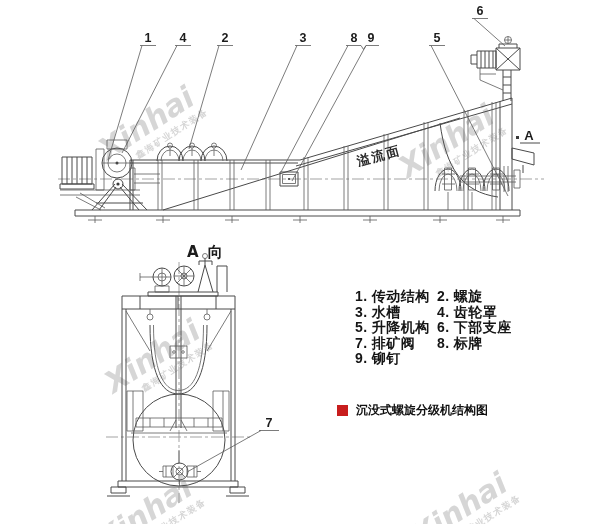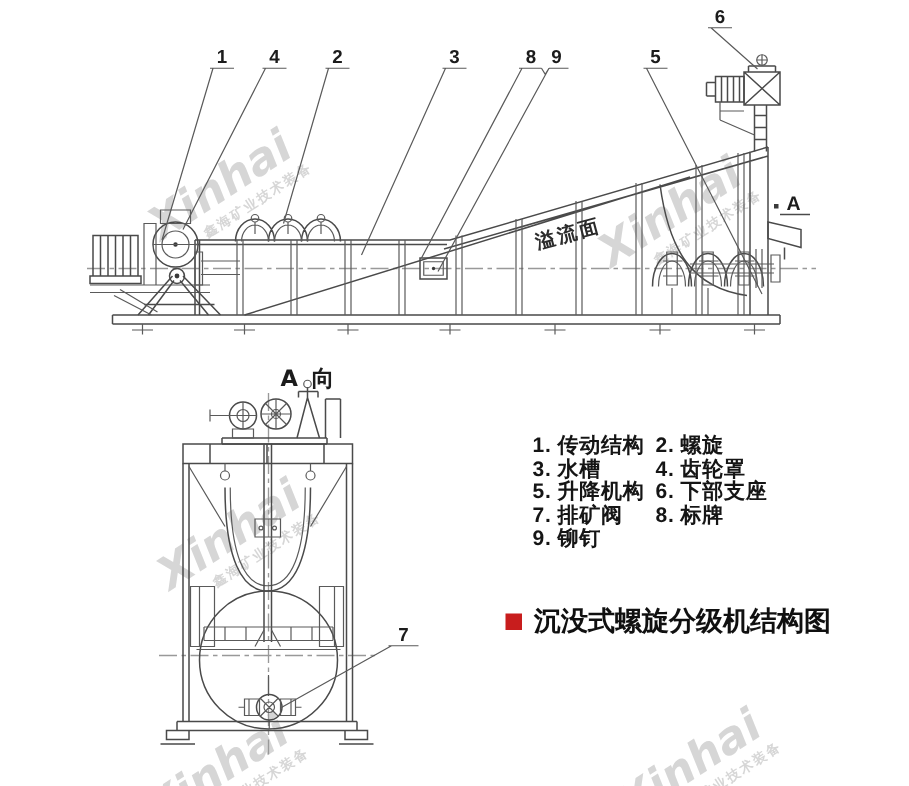--- a/index.html
+++ b/index.html
@@ -14,21 +14,21 @@
   .drawlabel{font:700 13px "Liberation Sans",sans-serif;fill:#1c1c1c;}
   .cnlabel{font:700 13px "DejaVu Sans",sans-serif;fill:#2b2b2b;letter-spacing:2px;}
   .viewlabel{font:700 15px "DejaVu Sans",sans-serif;fill:#1c1c1c;letter-spacing:2px;}
   .wm-brand{font:italic 700 30px "DejaVu Sans",sans-serif;fill:#8f8f8f;opacity:0.36;}
   .wm-sub{font:700 9px "DejaVu Sans",sans-serif;fill:#8f8f8f;opacity:0.36;letter-spacing:1.5px;}
   .legend{position:absolute;left:355px;top:289px;display:grid;grid-template-columns:82px auto;
           font-size:14px;font-weight:600;color:#151515;line-height:15.6px;letter-spacing:0.5px;}
   .legend-item{display:flex;white-space:nowrap;}
   .legend-item .num{margin-right:4px;}
   .title-row{position:absolute;left:337px;top:402px;display:flex;align-items:center;
-             font-size:18px;font-weight:700;color:#101010;white-space:nowrap;}
+             font-size:12px;font-weight:700;color:#101010;white-space:nowrap;}
   .title-bullet{width:11px;height:11px;margin-right:8px;flex:none;}
 </style>
 </head>
 <body>
 
 <div class="canvas">
 
   <svg width="606" height="524" viewBox="0 0 606 524" xmlns="http://www.w3.org/2000/svg">
 
     <defs>

